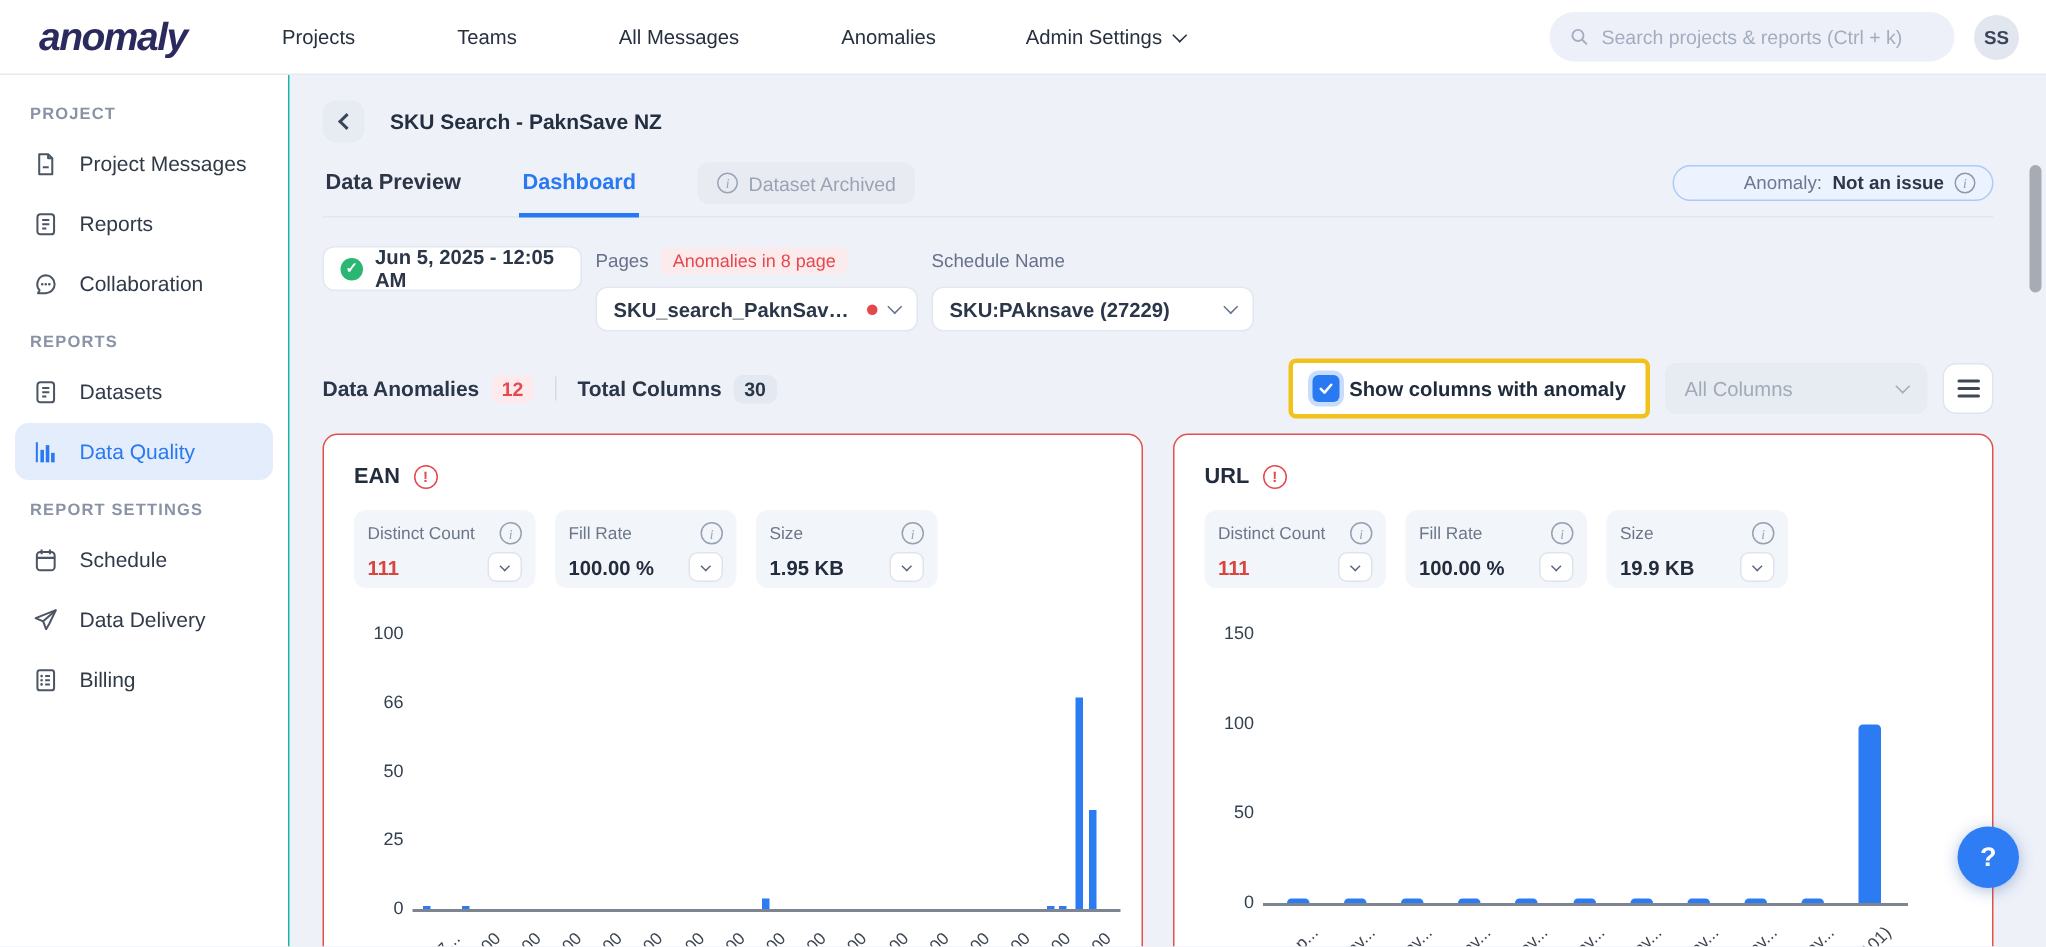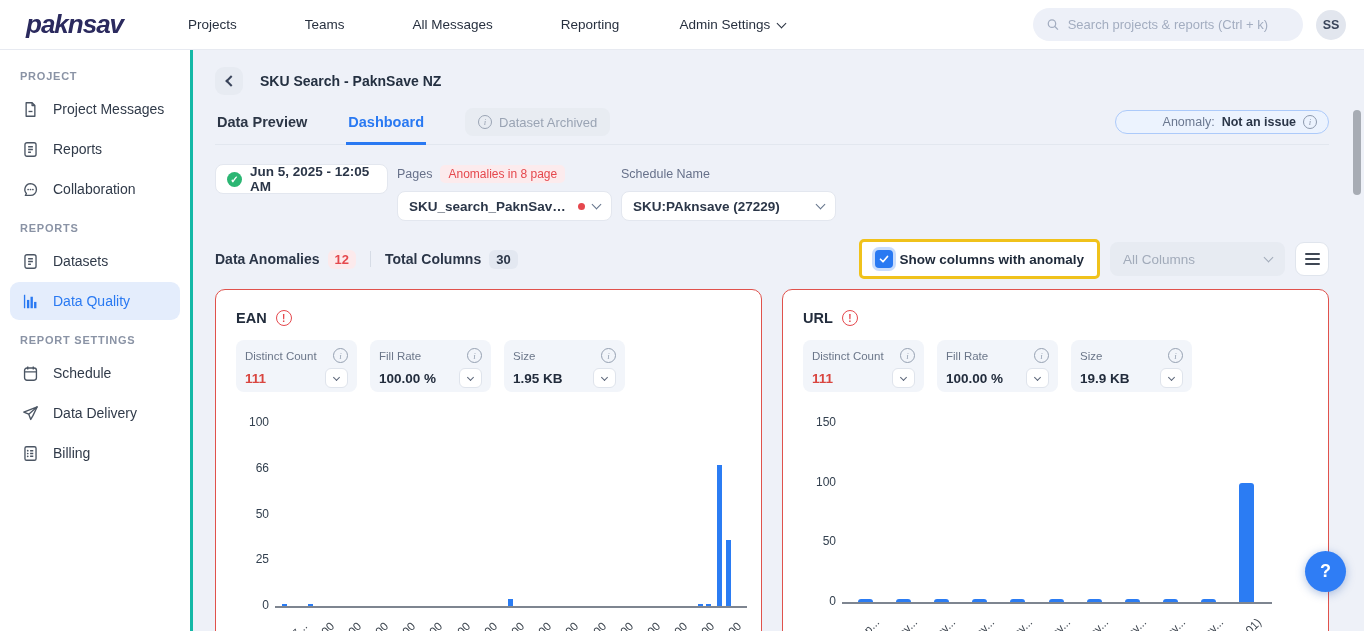--- a/index.html
+++ b/index.html
@@ -14,21 +14,21 @@
   .nav-link { font-size:13.5px; color:#27303f; cursor:pointer; }
   .admin-wrap { display:flex; align-items:center; gap:8px; margin-left:60px; font-size:13.5px; color:#27303f; cursor:pointer; }
   .chev { width:7px; height:7px; border-right:1.6px solid currentColor; border-bottom:1.6px solid currentColor; transform:rotate(45deg); display:inline-block; margin-top:-3px; }
   .search { margin-left:auto; width:270px; height:33px; border-radius:17px; background:#edf0f8; display:flex; align-items:center; gap:8px; padding:0 13px; }
   .search input { border:none; outline:none; background:transparent; font-size:13px; color:#5a6578; width:100%; font-family:inherit; }
   .search input::placeholder { color:#a3adc0; }
   .avatar { width:30px; height:30px; border-radius:50%; background:#e2e6ee; color:#39445a; font-size:12.5px; font-weight:bold; display:flex; align-items:center; justify-content:center; margin-left:13px; cursor:pointer; }
 
   
   .shell { display:flex; height:581px; }
-  .sidebar { width:193px; background:#fff; border-right:3px solid #14b8a6; padding:6px 10px; flex-shrink:0; }
+  .sidebar { width:193px; background:#fff; border-right:1px solid #14b8a6; padding:6px 10px; flex-shrink:0; }
   .sb-title { font-size:11px; font-weight:bold; color:#8a93a5; letter-spacing:.07em; margin:14px 10px 8px; }
   .sb-item { display:flex; align-items:center; gap:13px; padding:9px 10px; border-radius:9px; font-size:14px; color:#303a49; cursor:pointer; margin-bottom:2px; }
   .sb-item.active { background:#e4edfc; color:#2979f2; }
   .sb-ic { width:20px; height:20px; display:flex; align-items:center; justify-content:center; color:#4b5563; }
   .sb-item.active .sb-ic { color:#2979f2; }
   .sb-ic svg { width:19px; height:19px; }
 
   .content { flex:1; position:relative; padding:17px 35px 0 22px; overflow:hidden; }
 
   
@@ -102,26 +102,26 @@
   
   .help-fab { position:absolute; right:18px; top:551px; width:41px; height:41px; border-radius:50%; background:#2f7df5; color:#fff; font-size:18px; font-weight:600; display:flex; align-items:center; justify-content:center; cursor:pointer; box-shadow:0 2px 10px rgba(27,78,169,.35); z-index:9; }
   .scroll-thumb { position:absolute; right:3px; top:110px; width:8px; height:85px; border-radius:4px; background:#a7acb4; z-index:9; cursor:grab; }
 </style>
 </head>
 <body>
 
 <div class="app">
 
   <header class="topnav">
-    <div class="logo">paknsav</div>
+    <div class="logo">anomaly</div>
     <nav class="nav-links" id="navLinks">
         <span class="nav-link">Projects</span>
         <span class="nav-link">Teams</span>
         <span class="nav-link">All Messages</span>
-        <span class="nav-link">Reporting</span>
+        <span class="nav-link">Anomalies</span>
       </nav>
     <div class="admin-wrap">
       <span>Admin Settings</span>
       <span class="chev"></span>
     </div>
     <div class="search">
       <svg width="15" height="15" viewBox="0 0 24 24" fill="none" stroke="#a3adc0" stroke-width="2.2">
           <circle cx="10.5" cy="10.5" r="6.5"></circle>
           <path d="M15.5 15.5 21 21"></path>
         </svg>

